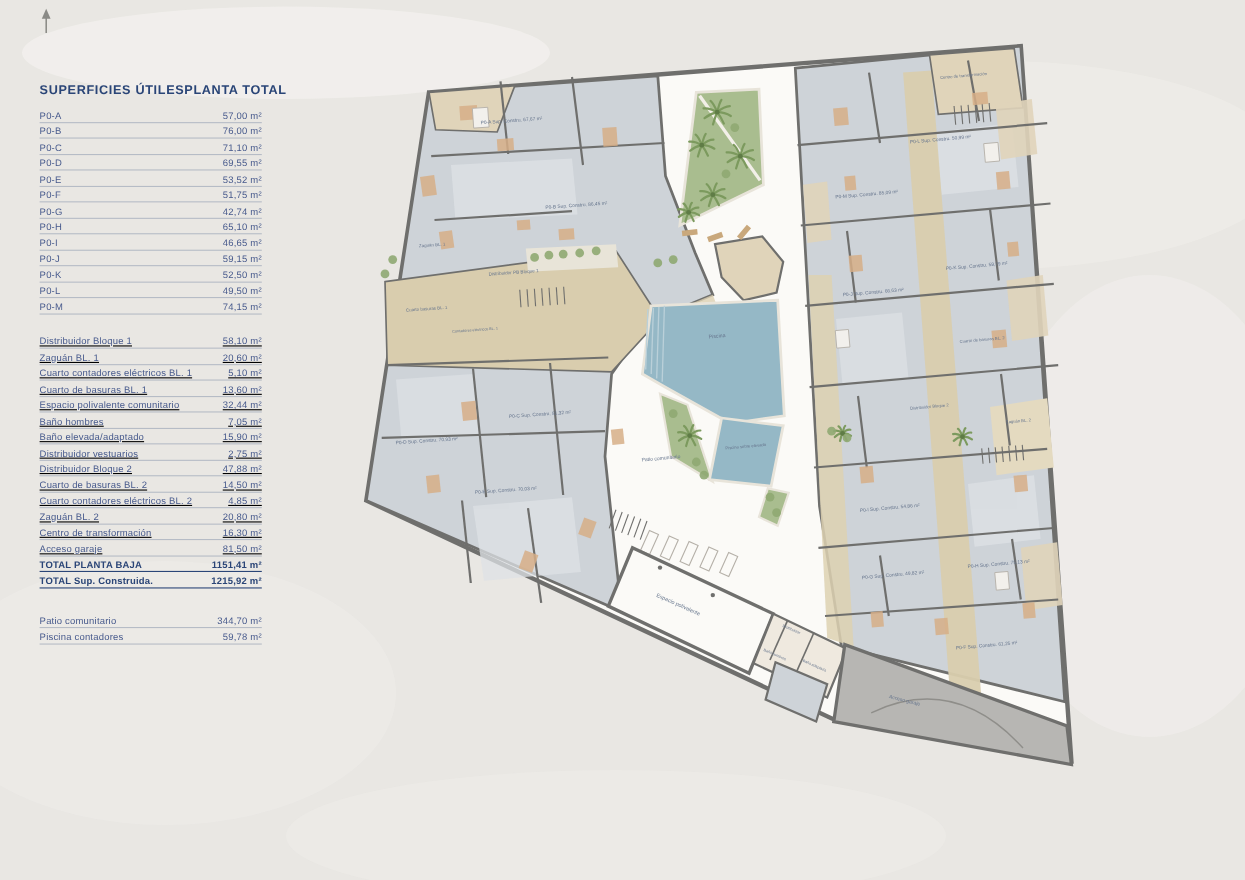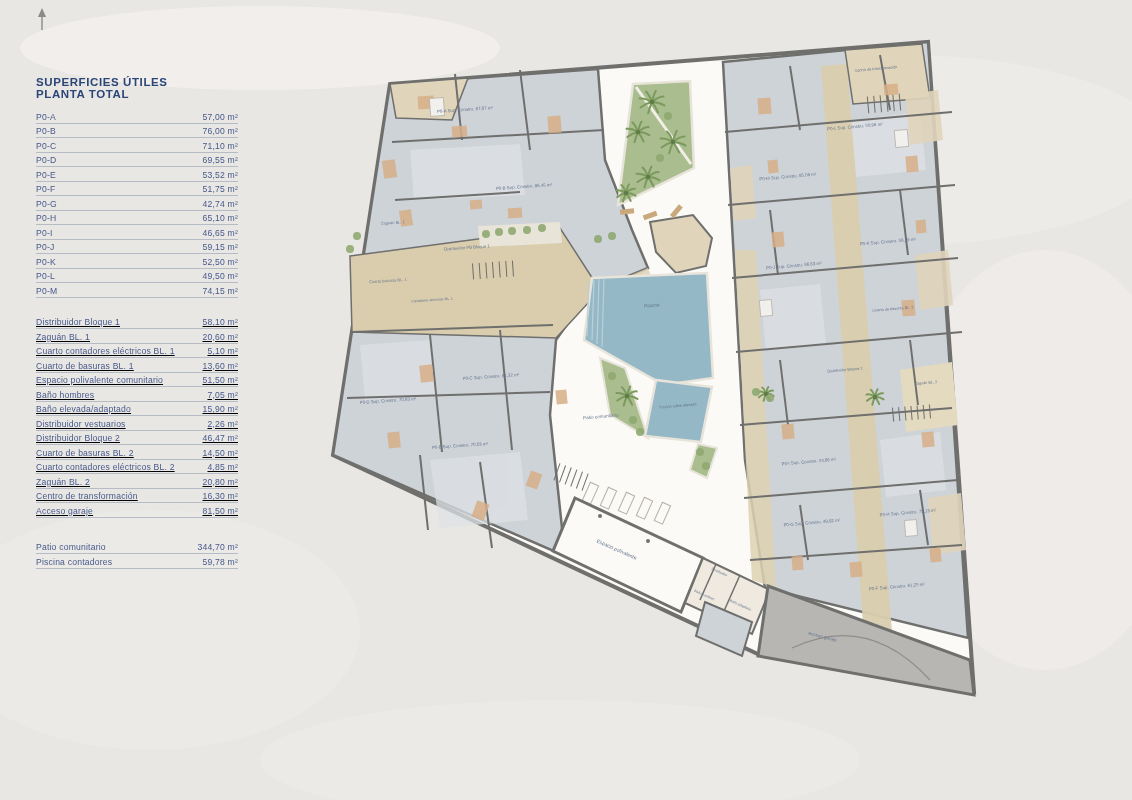--- a/index.html
+++ b/index.html
@@ -8,21 +8,21 @@
     background:#e9e7e3;
     font-family:"Liberation Sans", sans-serif;
   }
   #plan-layer{position:absolute;left:0;top:0;}
   #panel{
     position:absolute;left:36px;top:76px;width:202px;
   }
   .tbl-header{
     display:flex;justify-content:space-between;align-items:baseline;
     color:#2a4577;font-weight:bold;font-size:11.5px;letter-spacing:.6px;
-    margin-bottom:9px;white-space:nowrap;flex-direction:column;
+    margin-bottom:9px;white-space:nowrap;
   }
   .rows{display:block;}
   .row{
     display:flex;justify-content:space-between;align-items:flex-end;
     height:12.5px;border-bottom:1px solid #b6bcc6;
     font-size:8.6px;color:#46598c;letter-spacing:.2px;
     padding-bottom:1px;white-space:nowrap;
   }
   .row .val{}
   .row.total{
@@ -450,37 +450,37 @@
       <div class="row">
         <span class="lbl">Cuarto contadores eléctricos BL. 1</span>
         <span class="val">5,10 m²</span>
       </div>
       <div class="row">
         <span class="lbl">Cuarto de basuras BL. 1</span>
         <span class="val">13,60 m²</span>
       </div>
       <div class="row">
         <span class="lbl">Espacio polivalente comunitario</span>
-        <span class="val">51,50 m²</span>
+        <span class="val">32,44 m²</span>
       </div>
       <div class="row">
         <span class="lbl">Baño hombres</span>
         <span class="val">7,05 m²</span>
       </div>
       <div class="row">
         <span class="lbl">Baño elevada/adaptado</span>
         <span class="val">15,90 m²</span>
       </div>
       <div class="row">
         <span class="lbl">Distribuidor vestuarios</span>
-        <span class="val">2,26 m²</span>
+        <span class="val">2,75 m²</span>
       </div>
       <div class="row">
         <span class="lbl">Distribuidor Bloque 2</span>
-        <span class="val">46,47 m²</span>
+        <span class="val">47,88 m²</span>
       </div>
       <div class="row">
         <span class="lbl">Cuarto de basuras BL. 2</span>
         <span class="val">14,50 m²</span>
       </div>
       <div class="row">
         <span class="lbl">Cuarto contadores eléctricos BL. 2</span>
         <span class="val">4,85 m²</span>
       </div>
       <div class="row">
@@ -489,20 +489,30 @@
       </div>
       <div class="row">
         <span class="lbl">Centro de transformación</span>
         <span class="val">16,30 m²</span>
       </div>
       <div class="row">
         <span class="lbl">Acceso garaje</span>
         <span class="val">81,50 m²</span>
       </div>
     </div>
+  <div class="rows" id="totals-rows">
+      <div class="row total">
+        <span class="lbl">TOTAL PLANTA BAJA</span>
+        <span class="val">1151,41 m²</span>
+      </div>
+      <div class="row total">
+        <span class="lbl">TOTAL Sup. Construida.</span>
+        <span class="val">1215,92 m²</span>
+      </div>
+    </div>
   <div class="rows gap22" id="outdoor-rows">
       <div class="row">
         <span class="lbl">Patio comunitario</span>
         <span class="val">344,70 m²</span>
       </div>
       <div class="row">
         <span class="lbl">Piscina contadores</span>
         <span class="val">59,78 m²</span>
       </div>
     </div>

